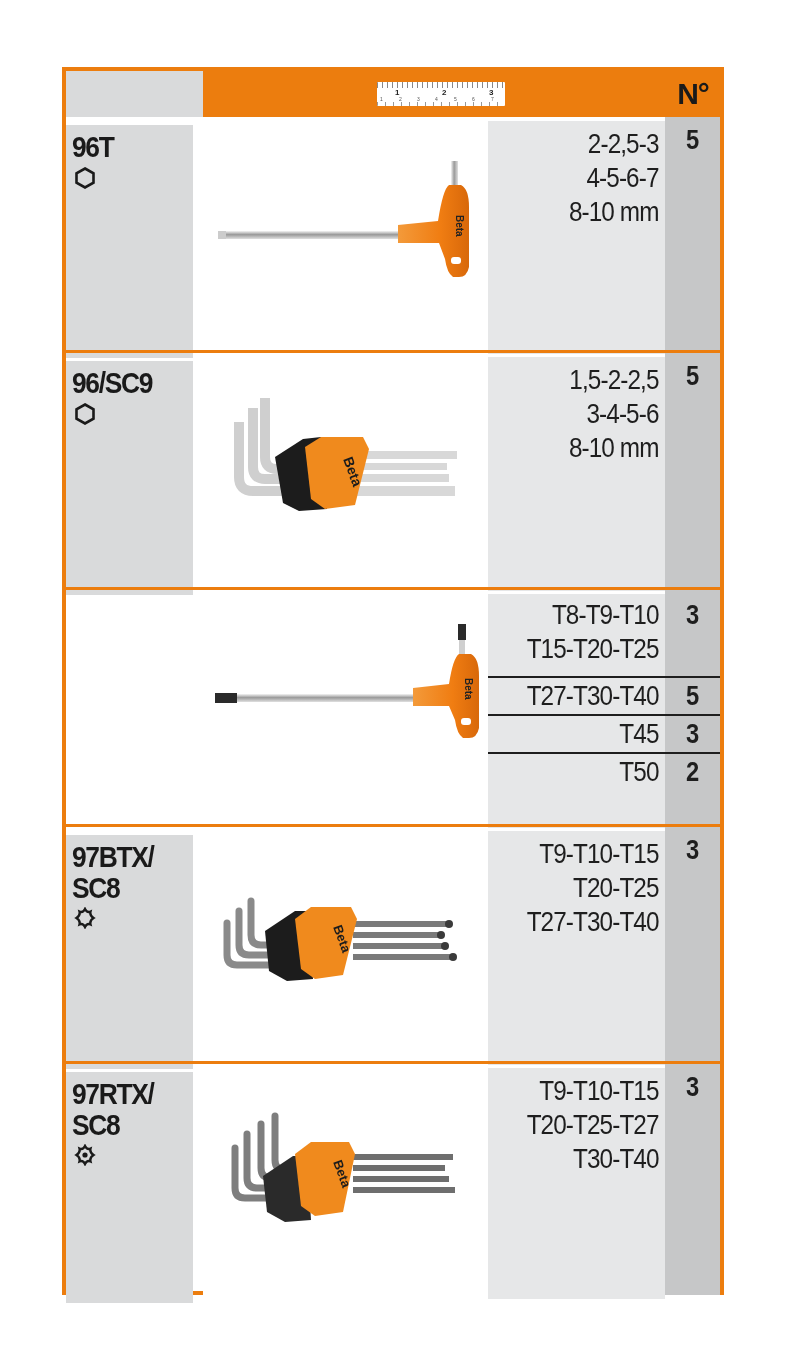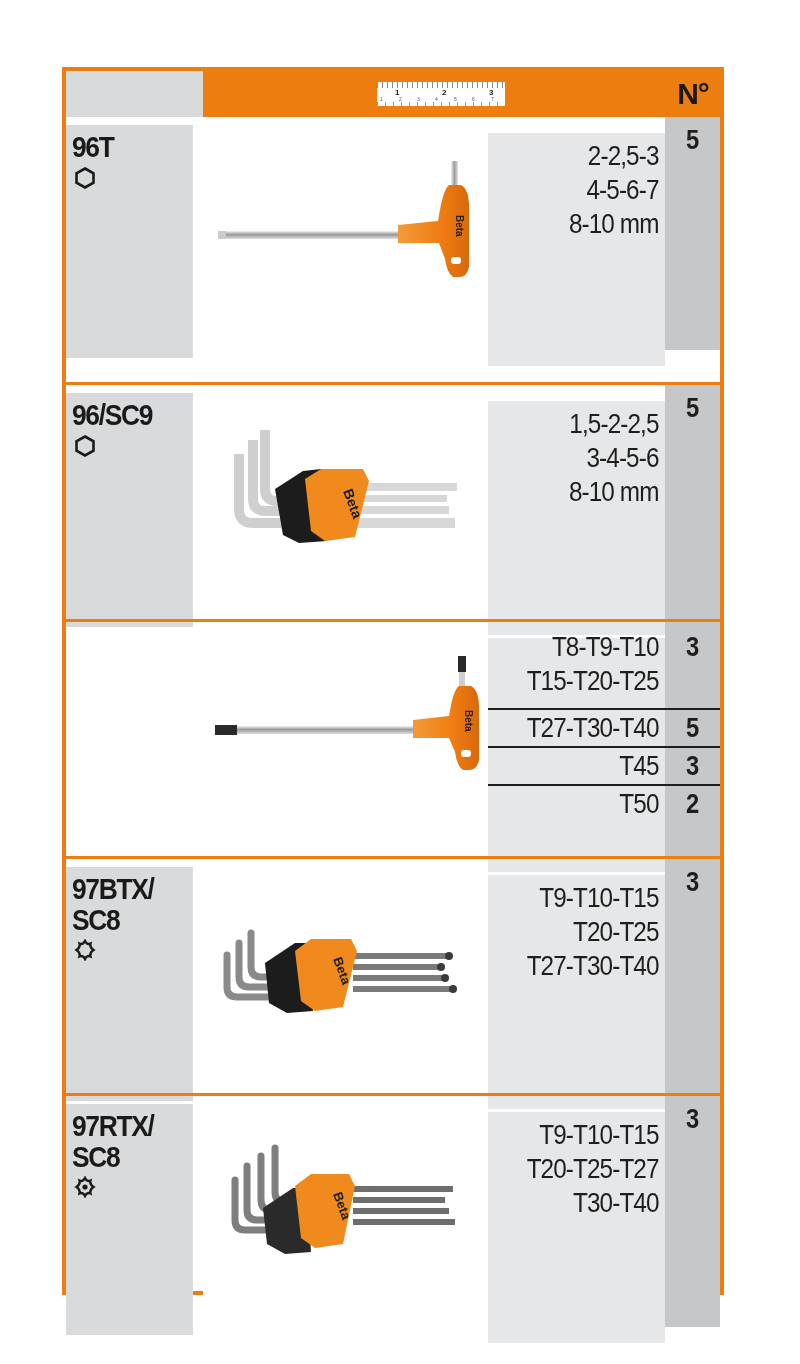--- a/index.html
+++ b/index.html
@@ -24,24 +24,24 @@
     background: repeating-linear-gradient(90deg, #999 0 1px, transparent 1px 8px);
   }
   .ruler .num { position: absolute; top: 6px; font-size: 8px; font-weight: bold; color: #222; }
   .ruler .num-sm { position: absolute; top: 14px; font-size: 5px; color: #555; }
   .nhead {
     position: absolute; left: 600px; top: 2px; width: 54px; height: 42px;
     font-size: 30px; font-weight: bold; color: #1a1a1a; text-align: center; line-height: 42px;
     letter-spacing: -1px;
   }
   .row { position: absolute; left: 0; width: 654px; box-sizing: border-box; }
-  .row.sep { border-top: 3px solid #ec7d0e; margin-top: 32px; }
+  .row.sep { border-top: 3px solid #ec7d0e; }
   .cell-code { position: absolute; left: 0; top: 8px; width: 127px; height: 100%; background: #d9dadb; }
   .cell-img { position: absolute; left: 137px; top: 0; width: 285px; height: 100%; background: #fff; }
-  .cell-sizes { position: absolute; left: 422px; top: 16px; width: 177px; height: 100%; background: #e6e7e8; }
+  .cell-sizes { position: absolute; left: 422px; top: 4px; width: 177px; height: 100%; background: #e6e7e8; }
   .cell-n { position: absolute; left: 599px; top: 0; width: 55px; height: 100%; background: #c6c7c8; }
   .code {
     position: absolute; left: 6px; top: 6px; font-size: 30px; font-weight: bold; color: #1a1a1a;
     line-height: 31px; letter-spacing: -1.5px; transform: scaleX(0.88); transform-origin: left top;
   }
   .profile-icon { position: absolute; left: 8px; width: 22px; height: 22px; }
   .sizes {
     position: absolute; right: 6px; top: 6px; text-align: right; font-size: 27px; color: #1e1e1e;
     line-height: 34px; letter-spacing: -1px; transform: scaleX(0.9); transform-origin: right top;
     white-space: nowrap;

